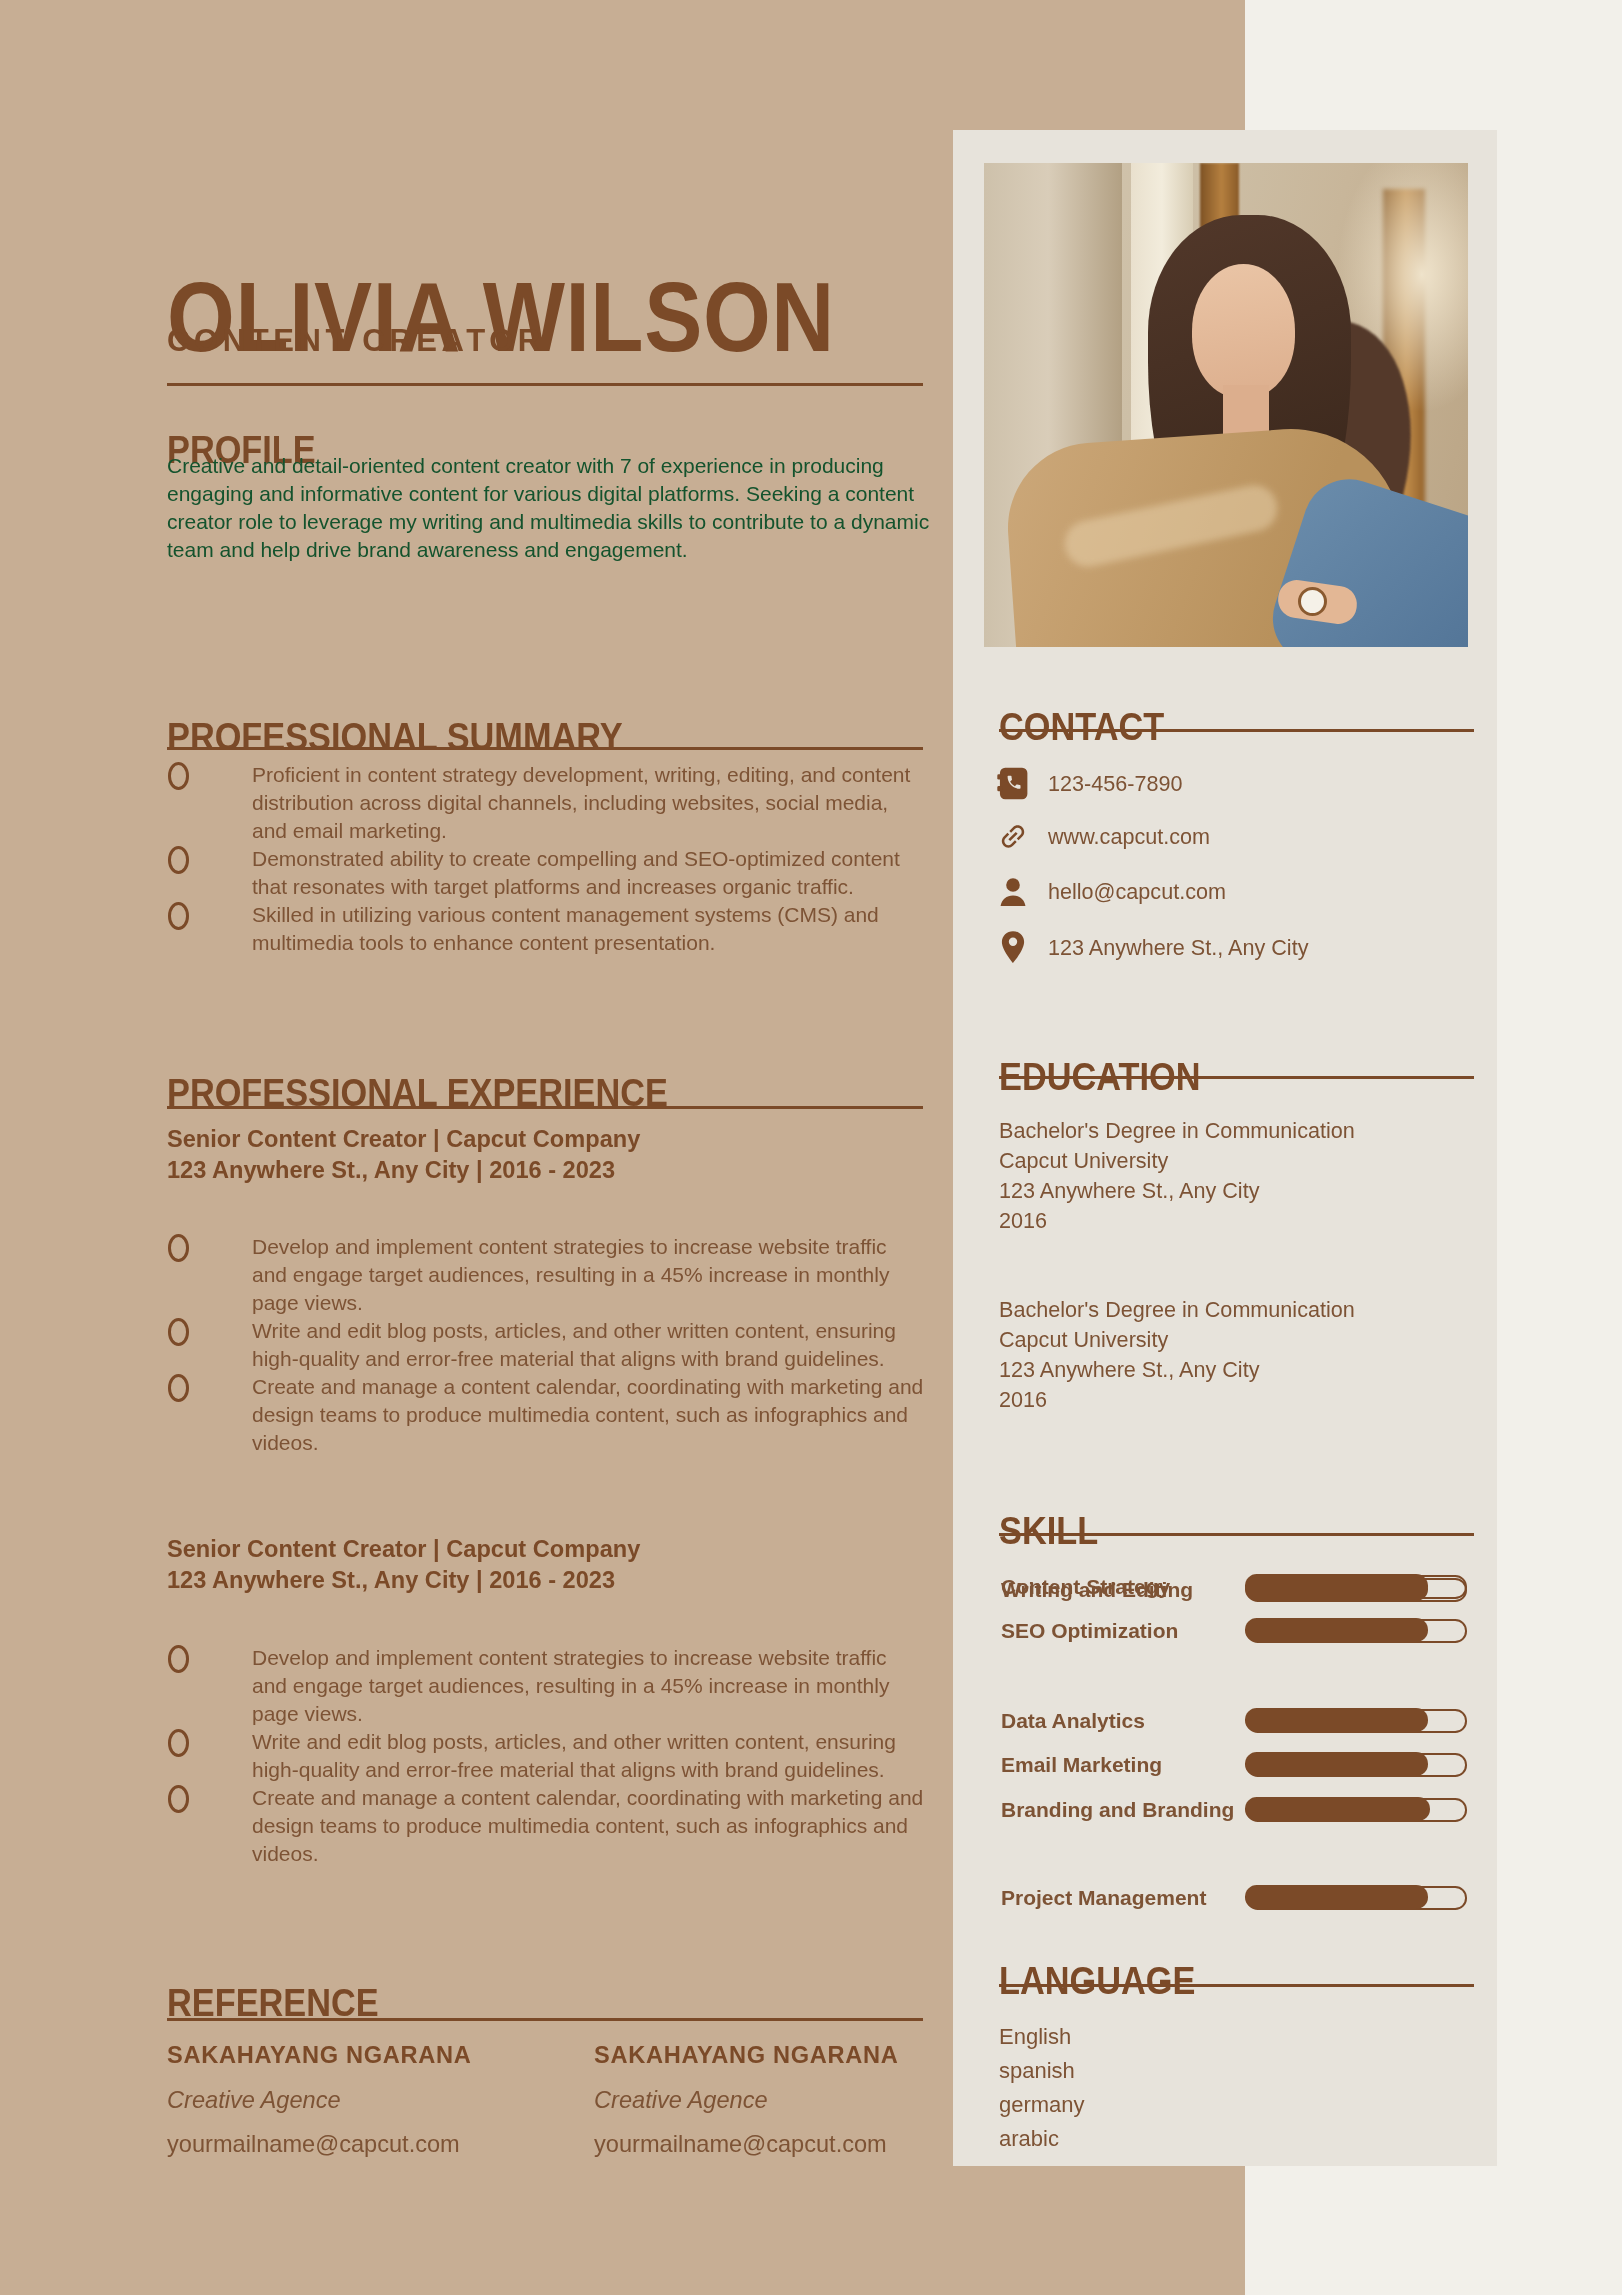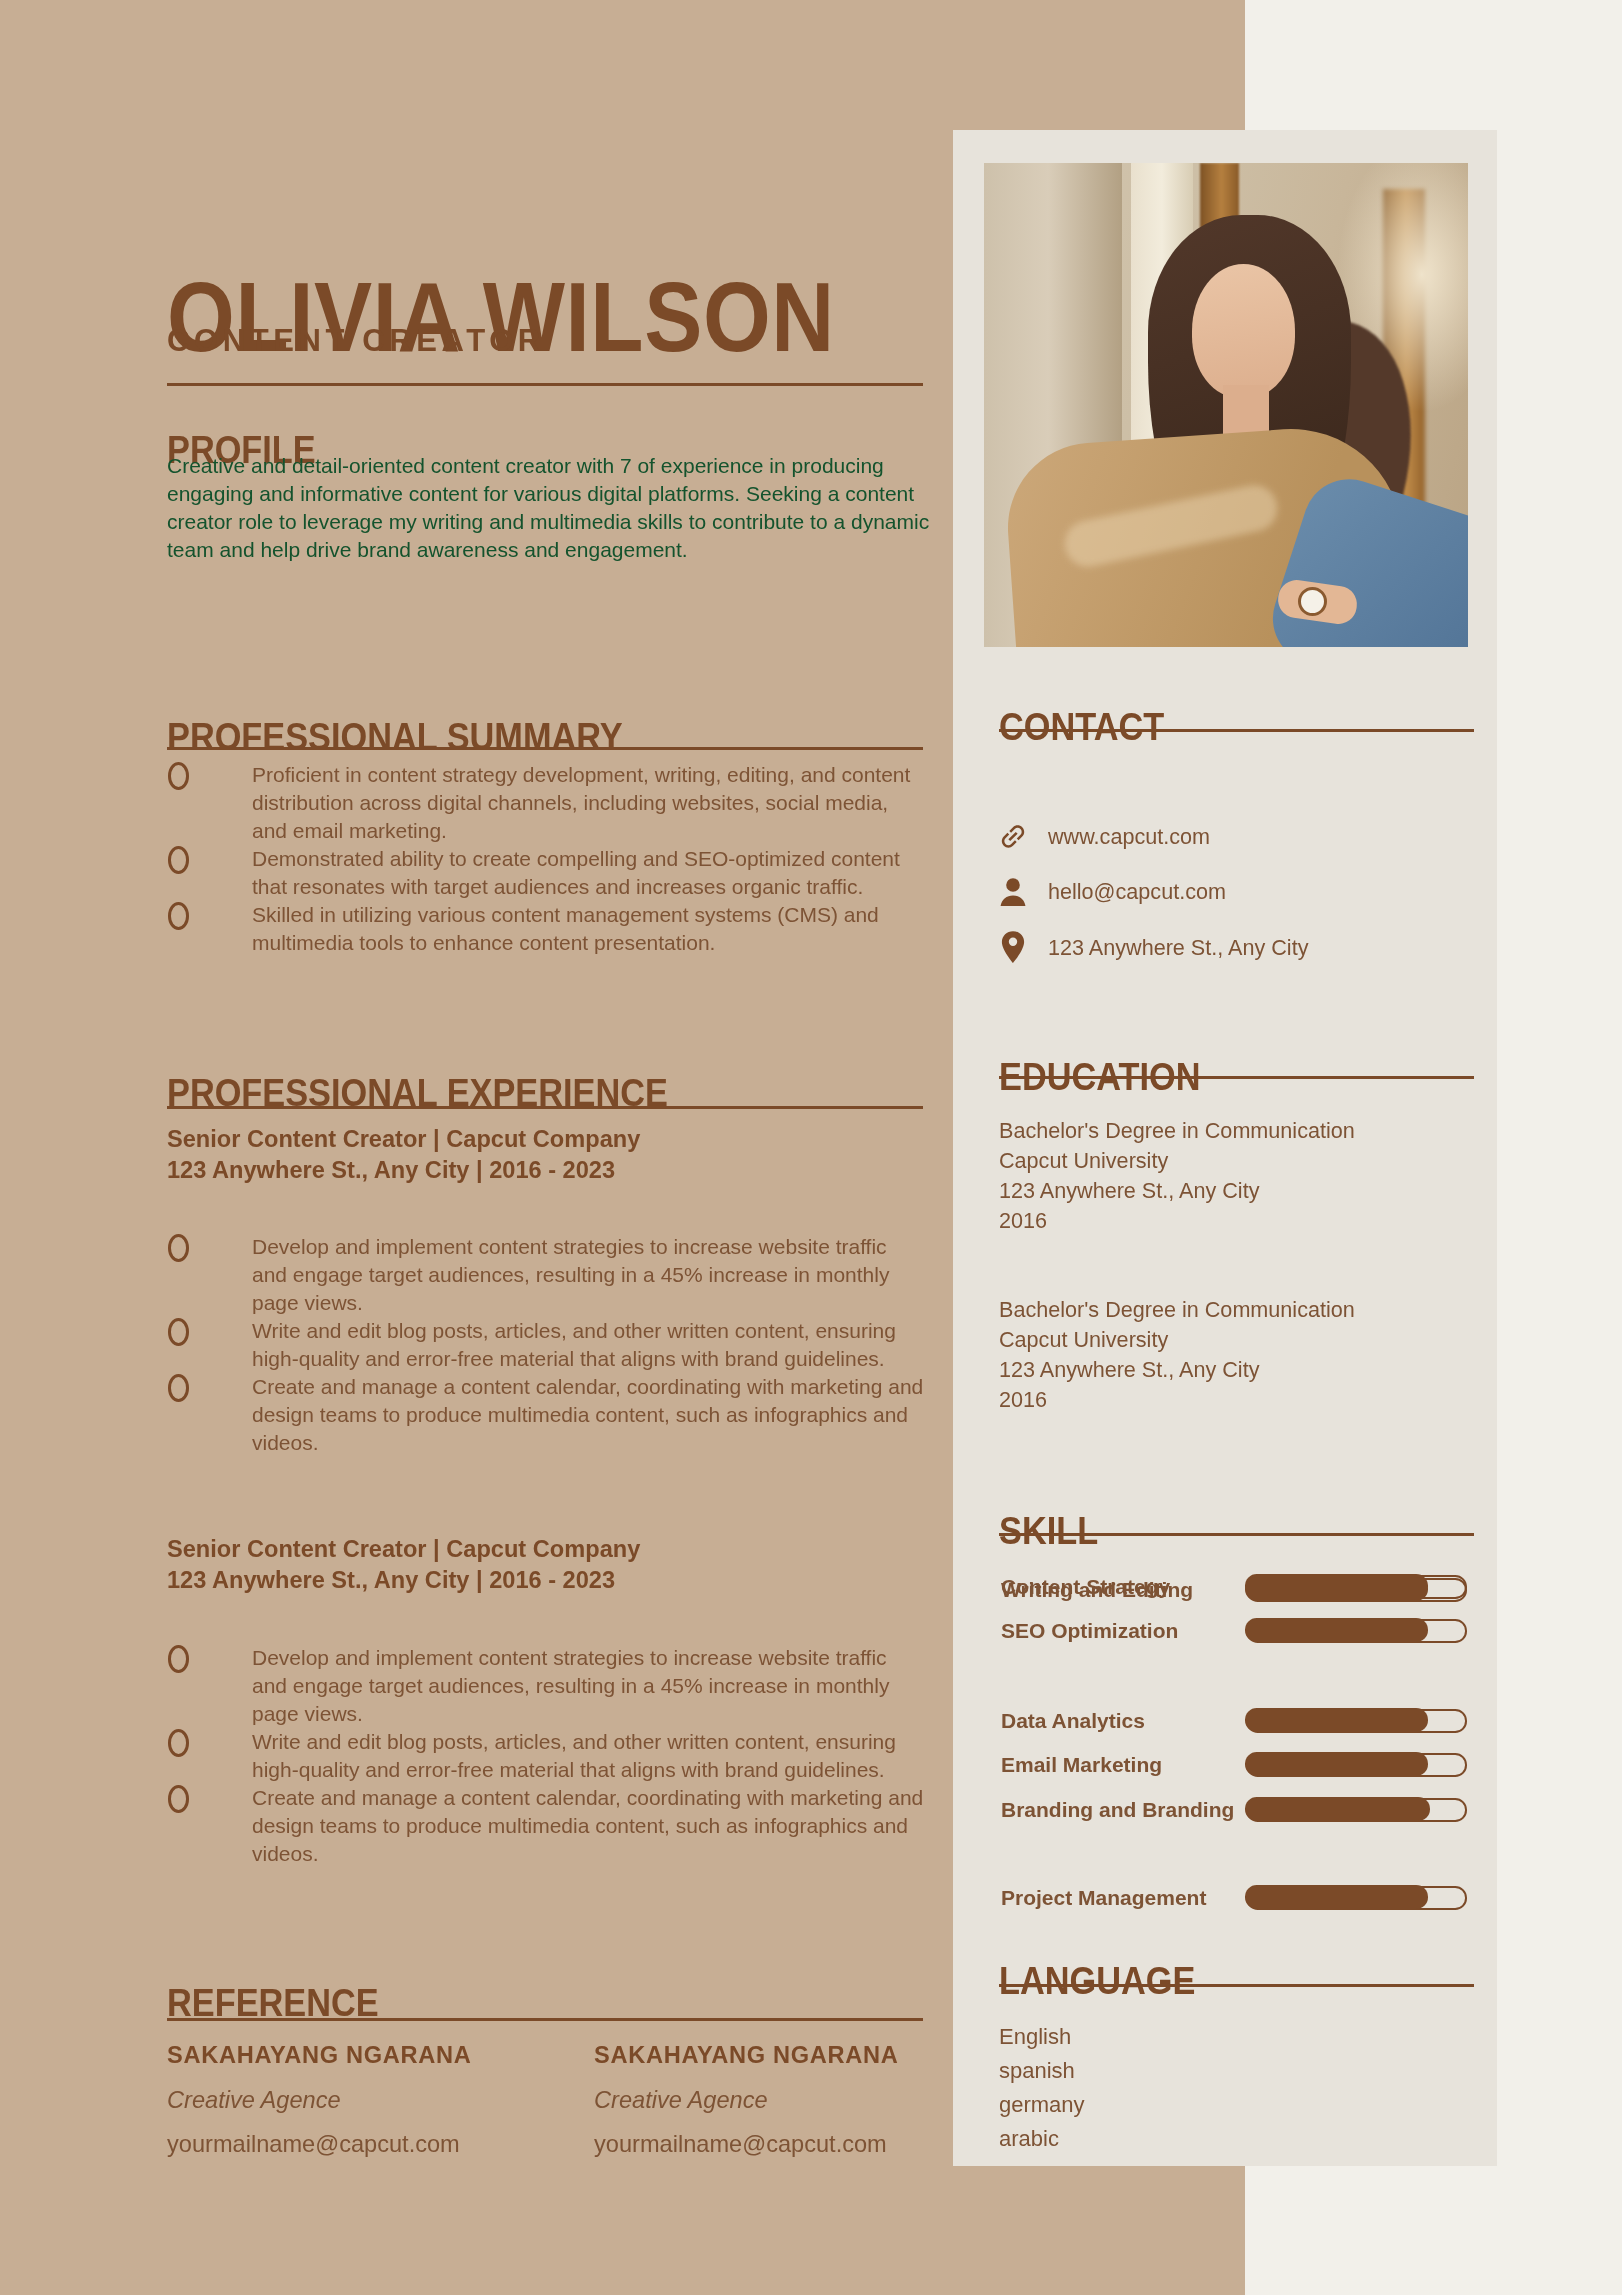--- a/index.html
+++ b/index.html
@@ -86,21 +86,21 @@
     <div class="abs h-sub" style="top:323px;">CONTENT CREATOR</div>
     <div class="abs rule" style="top:383px;"></div>
 
     <h2 class="abs h-sec" style="top:397px;">PROFILE</h2>
     <p class="abs body-text" style="top:452px;width:766px;margin:0;">Creative and detail-oriented content creator with 7 of experience in producing engaging and informative content for various digital platforms. Seeking a content creator role to leverage my writing and multimedia skills to contribute to a dynamic team and help drive brand awareness and engagement.</p>
 
     <h2 class="abs h-sec" style="top:684px;">PROFESSIONAL SUMMARY</h2>
     <div class="abs rule" style="top:747px;"></div>
     <ul class="abs blist" style="top:761px;width:758px;">
       <li><span class="ring"></span><span>Proficient in content strategy development, writing, editing, and content distribution across digital channels, including websites, social media, and email marketing.</span></li>
-      <li><span class="ring"></span><span>Demonstrated ability to create compelling and SEO-optimized content that resonates with target audiences and increases organic traffic.</span></li>
+      <li><span class="ring"></span><span>Demonstrated ability to create compelling and SEO-optimized content that resonates with target platforms and increases organic traffic.</span></li>
       <li><span class="ring"></span><span>Skilled in utilizing various content management systems (CMS) and multimedia tools to enhance content presentation.</span></li>
     </ul>
 
     <h2 class="abs h-sec" style="top:1040px;">PROFESSIONAL EXPERIENCE</h2>
     <div class="abs rule" style="top:1106px;"></div>
 
     <div class="abs job-title" style="top:1124px;">
       <div>Senior Content Creator | Capcut Company</div>
       <div>123 Anywhere St., Any City | 2016 - 2023</div>
     </div>
@@ -151,20 +151,31 @@
       <div class="ph-shirt"></div>
       <div class="ph-fold"></div>
       <div class="ph-jeans"></div>
       <div class="ph-wrist"></div>
       <div class="ph-watch"></div>
     </div>
 
     <h2 class="h-sec" style="top:544px;">CONTACT</h2>
     <div class="srule" style="top:599px;"></div>
 
+    <div class="crow" style="top:635px;">
+      <span class="cicon">
+        <svg width="34" height="37" viewBox="0 0 26 28">
+            <rect x="3" y="2" width="21" height="24" rx="4" fill="#7b4a28"></rect>
+            <rect x="1" y="7" width="4" height="4" rx="1" fill="#7b4a28"></rect>
+            <rect x="1" y="16" width="4" height="4" rx="1" fill="#7b4a28"></rect>
+            <path transform="translate(7.2,6.5) scale(0.55)" d="M6.6 10.8c1.4 2.8 3.8 5.1 6.6 6.6l2.2-2.2c.3-.3.7-.4 1-.2 1.1.4 2.3.6 3.6.6.6 0 1 .4 1 1V20c0 .6-.4 1-1 1C10.6 21 3 13.4 3 4c0-.6.4-1 1-1h3.5c.6 0 1 .4 1 1 0 1.2.2 2.4.6 3.6.1.3 0 .7-.2 1l-2.3 2.2z" fill="#e7e3db"></path>
+          </svg>
+      </span>
+      <span class="ctext">123-456-7890</span>
+    </div>
     <div class="crow" style="top:743px;">
       <span class="cicon">
         <svg width="34" height="37" viewBox="0 0 26 28">
             <circle cx="13" cy="9" r="5.2" fill="#7b4a28"></circle>
             <path d="M3.5 25c.8-5 4.7-8 9.5-8s8.7 3 9.5 8z" fill="#7b4a28"></path>
           </svg>
       </span>
       <span class="ctext">hello@capcut.com</span>
     </div>
     <div class="crow" style="top:688px;">

